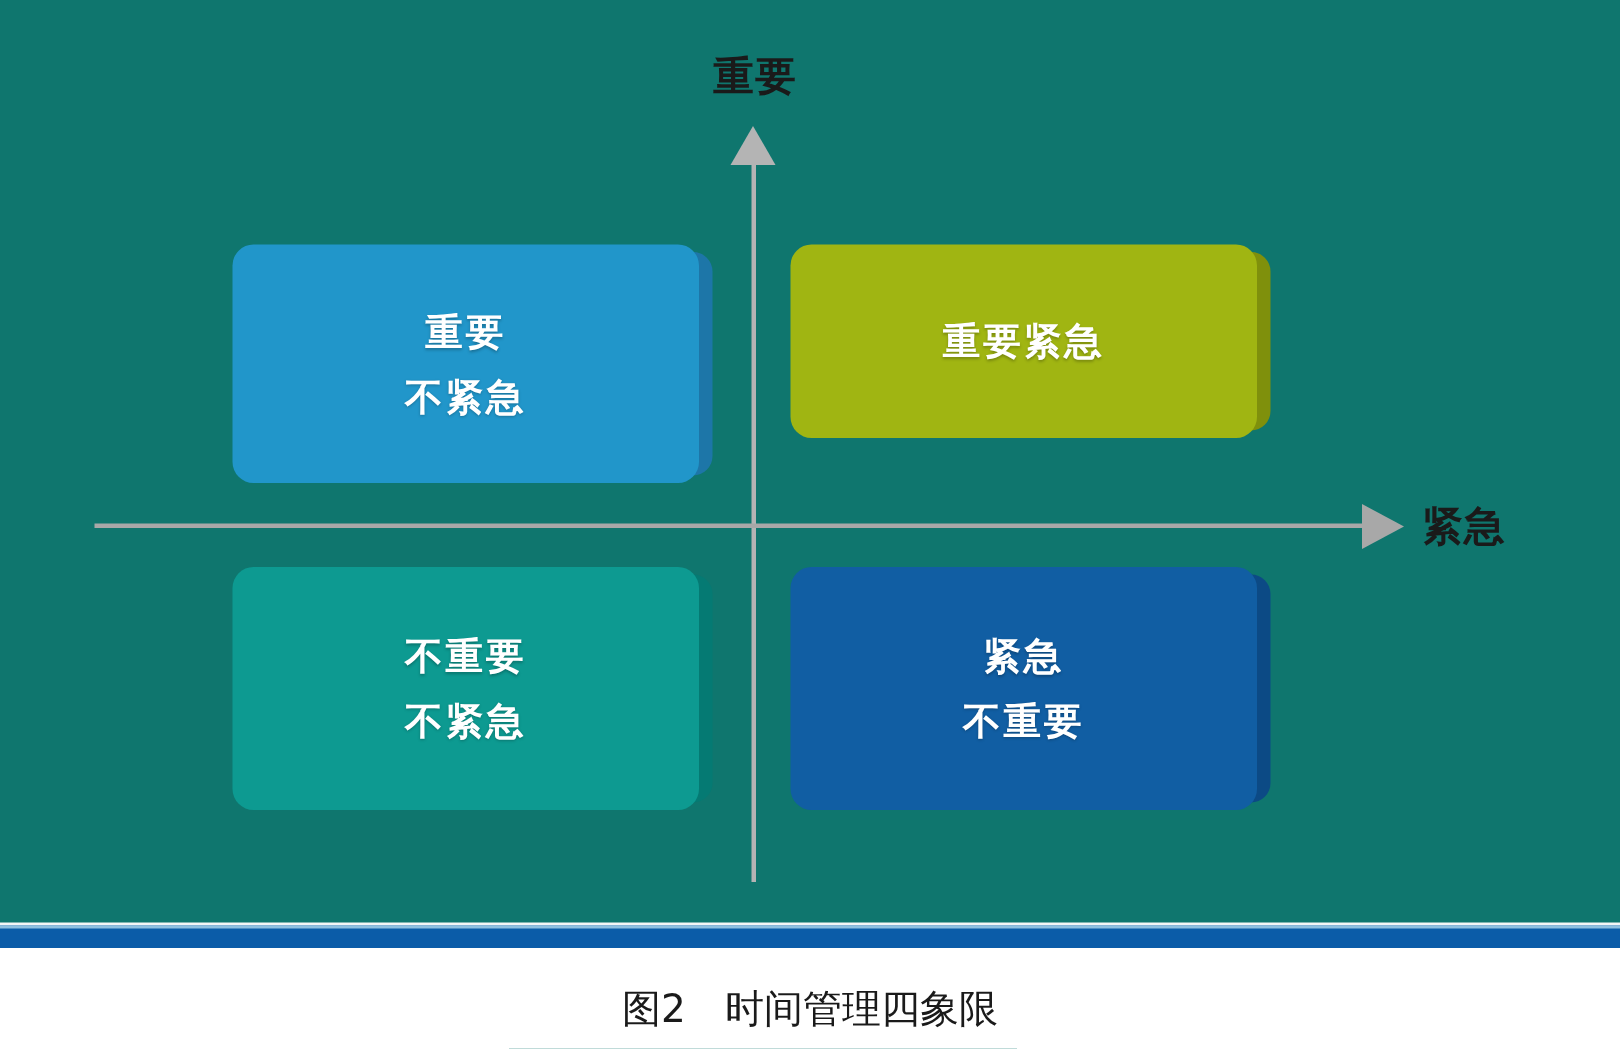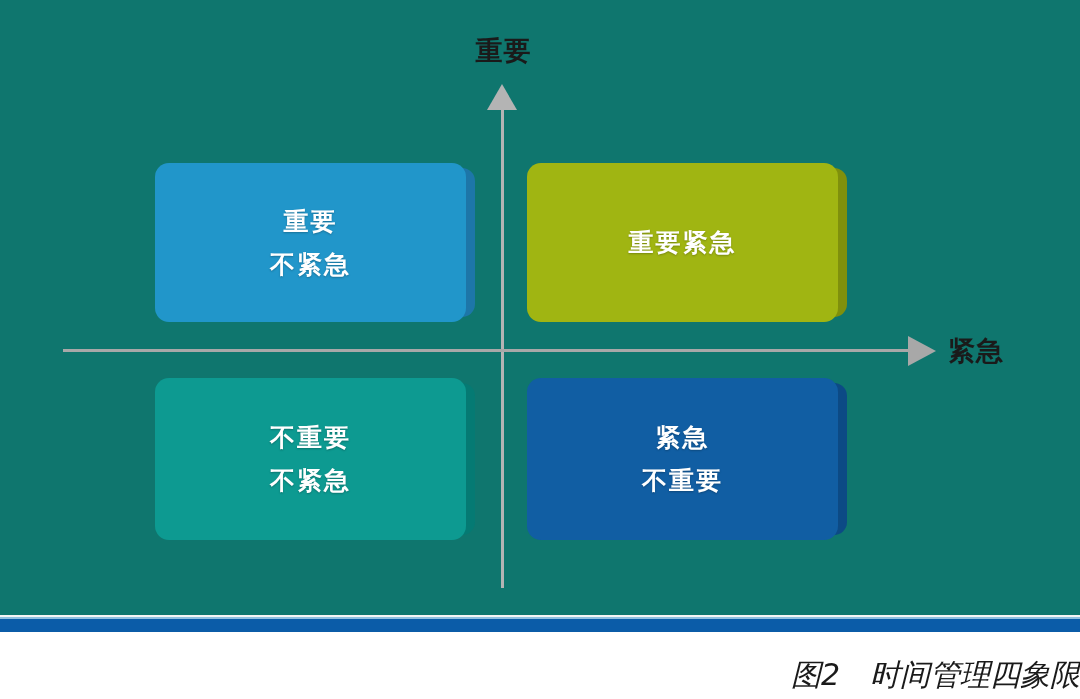--- a/index.html
+++ b/index.html
@@ -128,21 +128,21 @@
   #quad-important-not-urgent {
     left: 155px;
     top: 163px;
     width: 320px;
     height: 159px;
   }
   #quad-important-urgent {
     left: 527px;
     top: 163px;
     width: 320px;
-    height: 159px;
+    height: 129px;
   }
   #quad-not-important-not-urgent {
     left: 155px;
     top: 378px;
     width: 320px;
     height: 162px;
   }
   #quad-urgent-not-important {
     left: 527px;
     top: 378px;
@@ -166,25 +166,24 @@
     top: 632px;
     width: 1080px;
     height: 67px;
     background: #ffffff;
   }
   #figure-caption {
     position: absolute;
     left: 0;
     top: 655px;
     width: 1080px;
-    text-align: right;
-    font-size: 30px;
+    text-align: center;
+    font-size: 26px;
     color: #1a1a1a;
     white-space: pre;
-    font-style: italic;
   }
 </style>
 </head>
 <body style="background: rgb(244, 245, 245);">
 
 <div id="figure-canvas" style="background: #0f766e;">
 
   <div class="axis-line-v" style="background: rgb(180, 180, 180);"></div>
   <div class="axis-arrow-up" style="border-bottom-color: rgb(180, 180, 180);"></div>
   <div class="axis-line-h" style="background: rgb(168, 168, 168);"></div>

